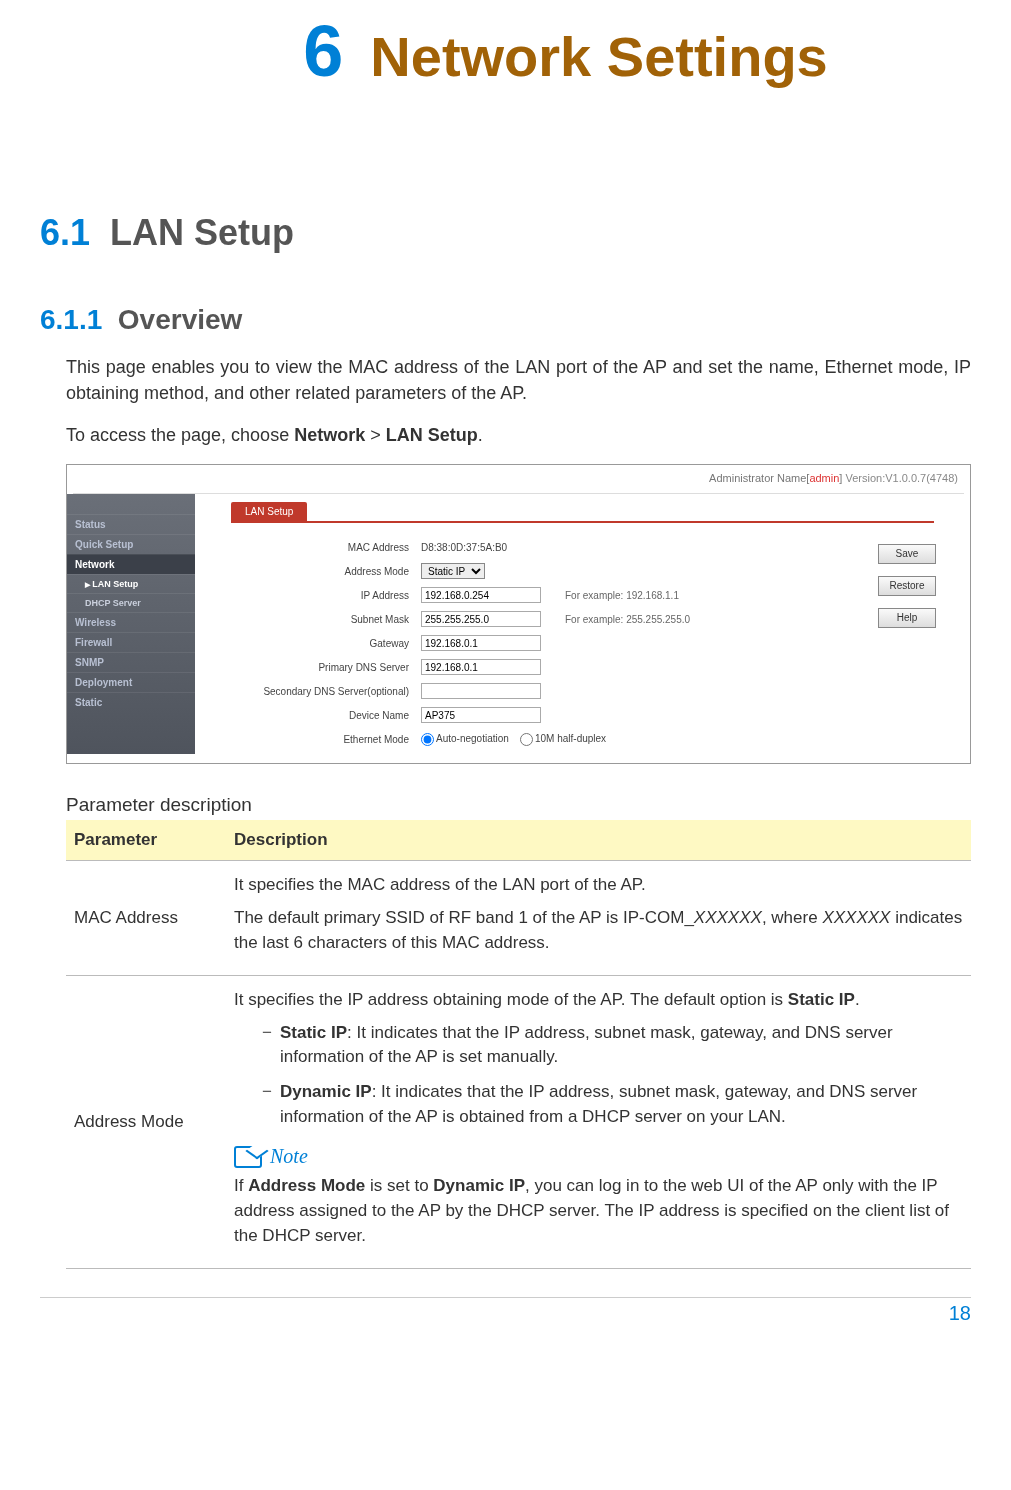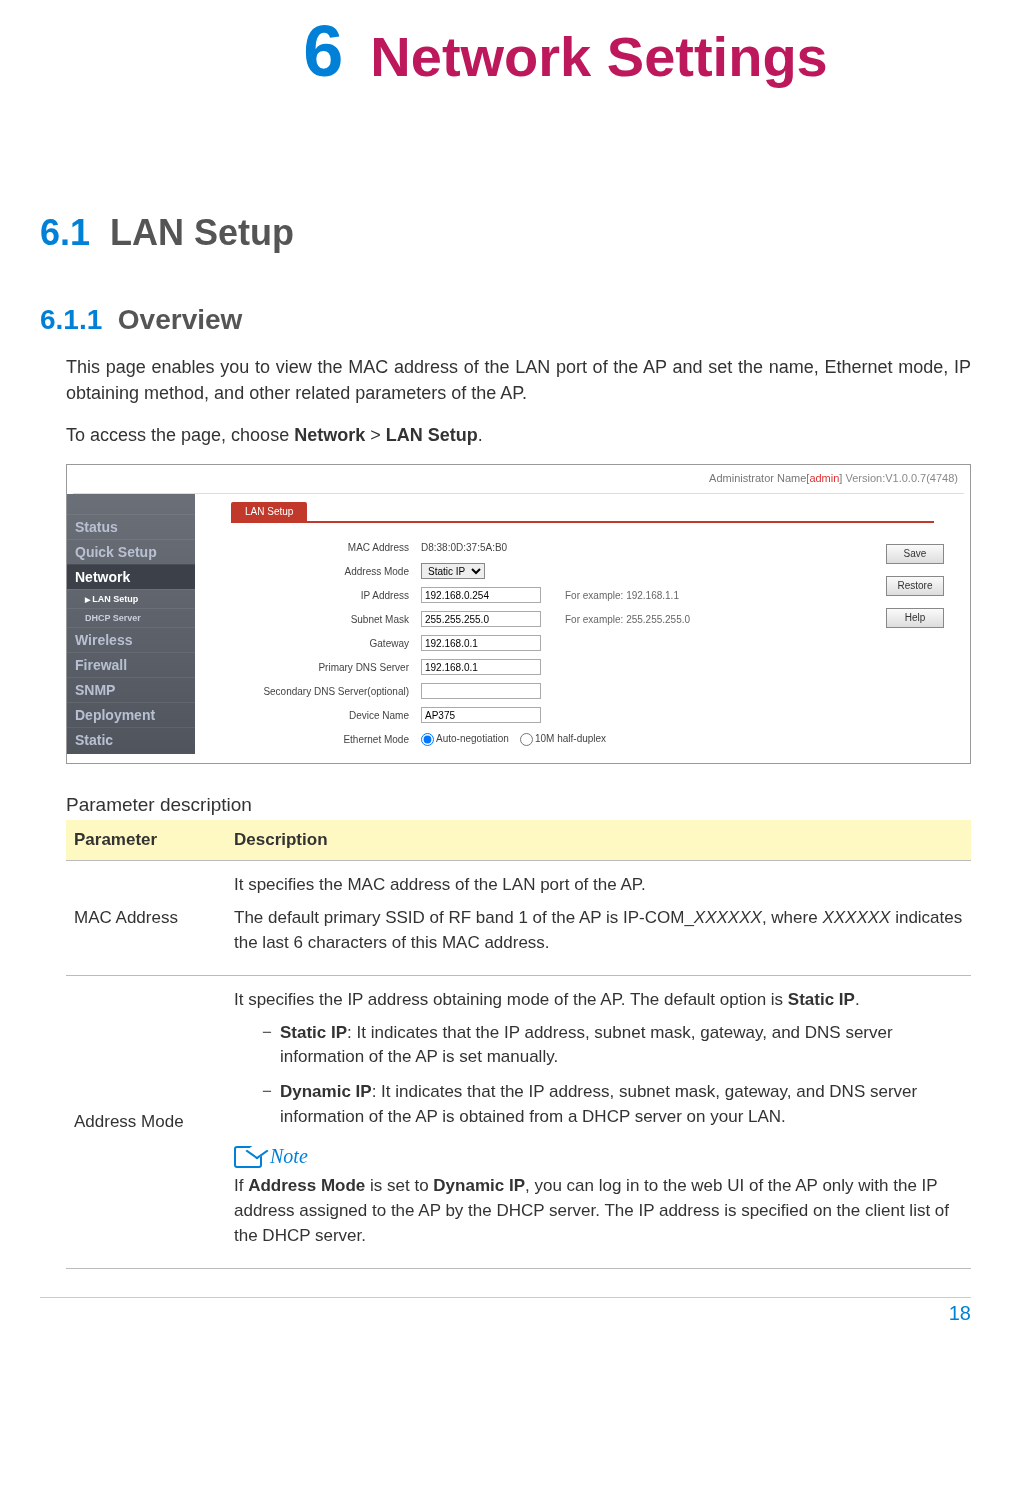--- a/index.html
+++ b/index.html
@@ -22,21 +22,21 @@
   }
   .chapter-num {
     font-size: 72px;
     font-weight: bold;
     color: #0080d6;
     vertical-align: baseline;
   }
   .chapter-title {
     font-size: 56px;
     font-weight: bold;
-    color: #be185d;
+    color: #a16207;
     margin-left: 22px;
   }
 
   
   .sec-h1 {
     font-size: 36px;
     font-weight: bold;
     color: #555;
     margin-bottom: 50px;
   }
@@ -78,21 +78,21 @@
   .ss-sidebar {
     width: 128px;
     background: linear-gradient(#6a6f78, #4f545d);
     color: #c9cfdc;
     flex-shrink: 0;
     padding-top: 20px;
   }
   .ss-sidebar .item {
     padding: 4px 8px;
     font-weight: bold;
-    font-size: 14px;
+    font-size: 10px;
     color: #b8c0d2;
     border-top: 1px solid rgba(255,255,255,0.08);
   }
   .ss-sidebar .item.sel { background: #3b4049; color: #fff; }
   .ss-sidebar .sub { padding-left: 18px; font-size: 9px; color: #c9cfdc; }
   .ss-sidebar .sub.active { color: #fff; }
   .ss-sidebar .sub.active::before { content: "▶ "; font-size: 7px; }
 
   .ss-main { flex: 1; padding: 0 0 0 0; position: relative; }
   .ss-tab {
@@ -123,21 +123,21 @@
     height: 16px;
     font-size: 10px;
     padding: 0 2px;
     background: #eee;
   }
   .ss-hint { color: #666; margin-left: 24px; }
   .ss-radio { margin-right: 2px; vertical-align: middle; }
 
   .ss-buttons {
     position: absolute;
-    right: 20px;
+    right: 28px;
     top: 50px;
     width: 64px;
   }
   .ss-btn {
     display: block;
     width: 58px;
     height: 20px;
     border: 1px solid #888;
     background: linear-gradient(#fafafa, #ddd);
     font-size: 10px;

